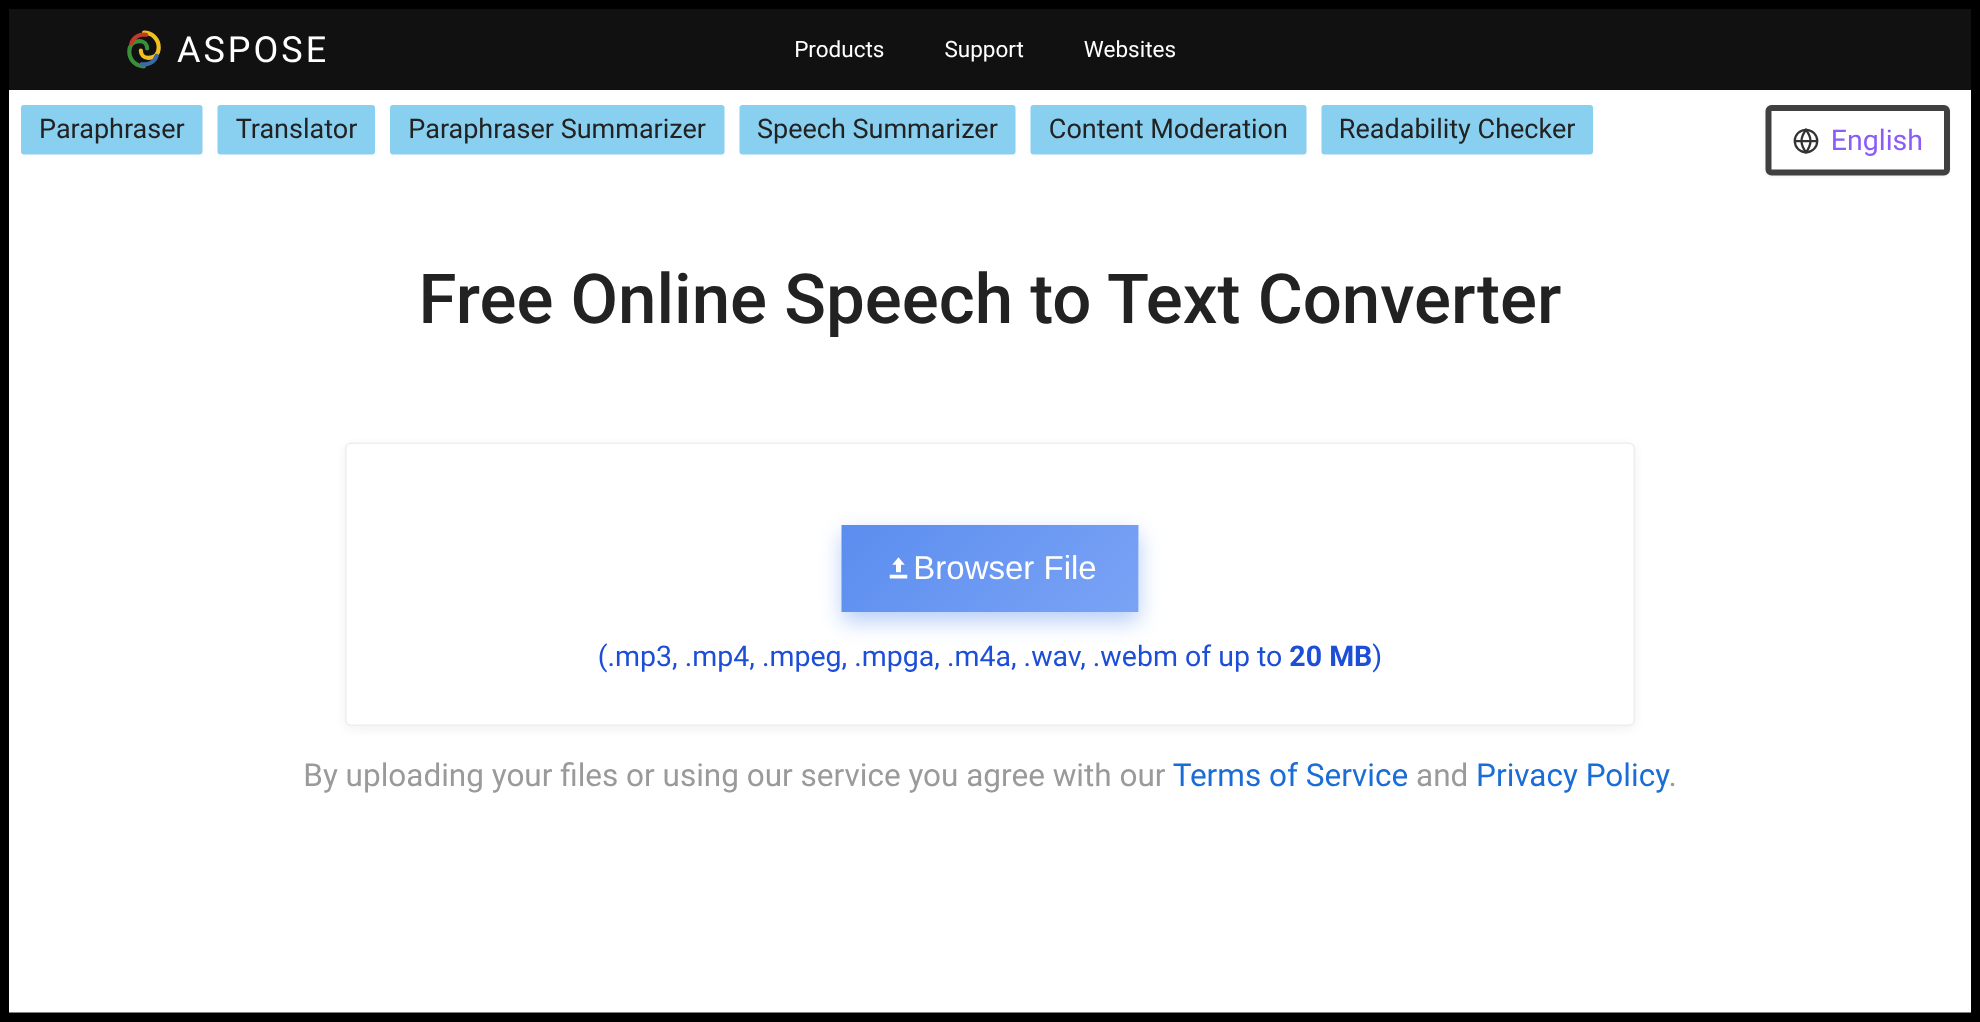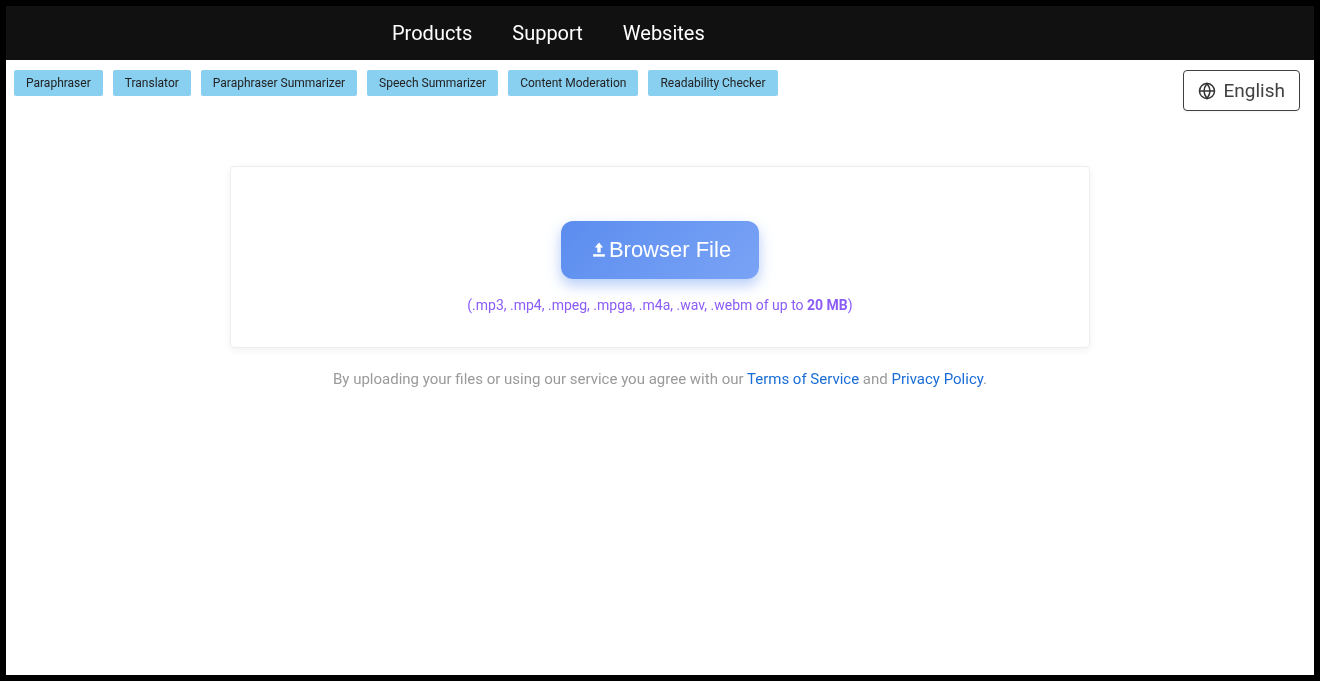--- a/index.html
+++ b/index.html
@@ -48,54 +48,54 @@
       font-weight: 400;
       letter-spacing: 2px;
     }
     .nav-links {
       display: flex;
       gap: 40px;
       margin-left: 310px;
     }
     .nav-link {
       color: #fff;
-      font-size: 20px;
+      font-size: 15px;
       cursor: pointer;
     }
     .content-area {
       padding: 10px 8px 0 8px;
       position: relative;
     }
     .tools-row {
       display: flex;
       flex-wrap: wrap;
       gap: 10px;
       max-width: 1050px;
     }
     .tool-pill {
       background: #89cff0;
       color: #222;
-      font-size: 12px;
+      font-size: 18px;
       padding: 6px 12px;
       border-radius: 2px;
       cursor: pointer;
     }
     .lang-selector {
       position: absolute;
       top: 10px;
       right: 14px;
       background: #fff;
-      border: 1px solid #404040;
+      border: 4px solid #404040;
       border-radius: 4px;
       padding: 8px 14px;
       display: flex;
       align-items: center;
       gap: 8px;
       font-size: 19px;
-      color: #404040;
+      color: #8b5cf6;
       cursor: pointer;
       box-shadow: 0 1px 2px rgba(0,0,0,0.05);
     }
     .globe-icon {
       width: 18px;
       height: 18px;
     }
     .hero {
       text-align: center;
       margin-top: 70px;
@@ -124,53 +124,62 @@
     .browse-btn {
       display: inline-flex;
       align-items: center;
       gap: 0;
       background: linear-gradient(135deg, #5b8def 0%, #7aa3f5 100%);
       color: #fff;
       font-size: 22px;
       font-weight: 400;
       padding: 16px 28px;
       border: none;
-      border-radius: 12px;
+      border-radius: 0;
       cursor: pointer;
       box-shadow: 0 6px 14px rgba(91,141,239,0.45);
     }
     .upload-icon {
       width: 20px;
       height: 20px;
     }
     .formats-note {
       margin-top: 18px;
-      font-size: 14px;
-      color: #8b5cf6;
+      font-size: 19px;
+      color: #1d4ed8;
     }
     .formats-note .strong {
       font-weight: 700;
     }
     .terms-note {
       text-align: center;
       margin-top: 22px;
-      font-size: 15px;
+      font-size: 21px;
       color: #9a9a9a;
     }
     .terms-note .link {
       color: #1a6dd6;
       cursor: pointer;
     }
   </style>
 </head>
 <body>
 
 <div class="outer-frame">
   <div class="inner-frame">
     <div class="top-nav">
+      <div class="logo-wrap">
+        <svg class="logo-swirl" viewBox="0 0 40 40">
+          <path d="M20 4 C28 4 34 10 34 18 C34 24 30 28 24 28 C20 28 17 25 17 21" fill="none" stroke="#f0c020" stroke-width="4" stroke-linecap="round"></path>
+          <path d="M20 36 C12 36 6 30 6 22 C6 16 10 12 16 12 C20 12 23 15 23 19" fill="none" stroke="#3a8f3a" stroke-width="4" stroke-linecap="round"></path>
+          <path d="M8 14 C10 8 16 5 22 6" fill="none" stroke="#c03a2a" stroke-width="4" stroke-linecap="round"></path>
+          <path d="M32 26 C30 32 24 35 18 34" fill="none" stroke="#3a6aa8" stroke-width="4" stroke-linecap="round"></path>
+        </svg>
+        <span class="logo-text">ASPOSE</span>
+      </div>
       <div class="nav-links">
         <span class="nav-link">Products</span>
         <span class="nav-link">Support</span>
         <span class="nav-link">Websites</span>
       </div>
     </div>
 
     <div class="content-area">
       <div class="tools-row">
         <span class="tool-pill">Paraphraser</span>
@@ -184,20 +193,21 @@
       <div class="lang-selector">
         <svg class="globe-icon" viewBox="0 0 24 24" fill="none" stroke="#333" stroke-width="2">
           <circle cx="12" cy="12" r="10"></circle>
           <line x1="2" y1="12" x2="22" y2="12"></line>
           <path d="M12 2 C15 6 16 9 16 12 C16 15 15 18 12 22 C9 18 8 15 8 12 C8 9 9 6 12 2 Z"></path>
         </svg>
         <span>English</span>
       </div>
 
       <div class="hero">
+        <h1 class="hero-title">Free Online Speech to Text Converter</h1>
       </div>
 
       <div class="upload-card">
         <button class="browse-btn">
           <svg class="upload-icon" viewBox="0 0 24 24" fill="#fff">
             <path d="M12 3 L7 9 L10 9 L10 15 L14 15 L14 9 L17 9 Z"></path>
             <rect x="5" y="17" width="14" height="3"></rect>
           </svg>
           <span>Browser File</span>
         </button>

